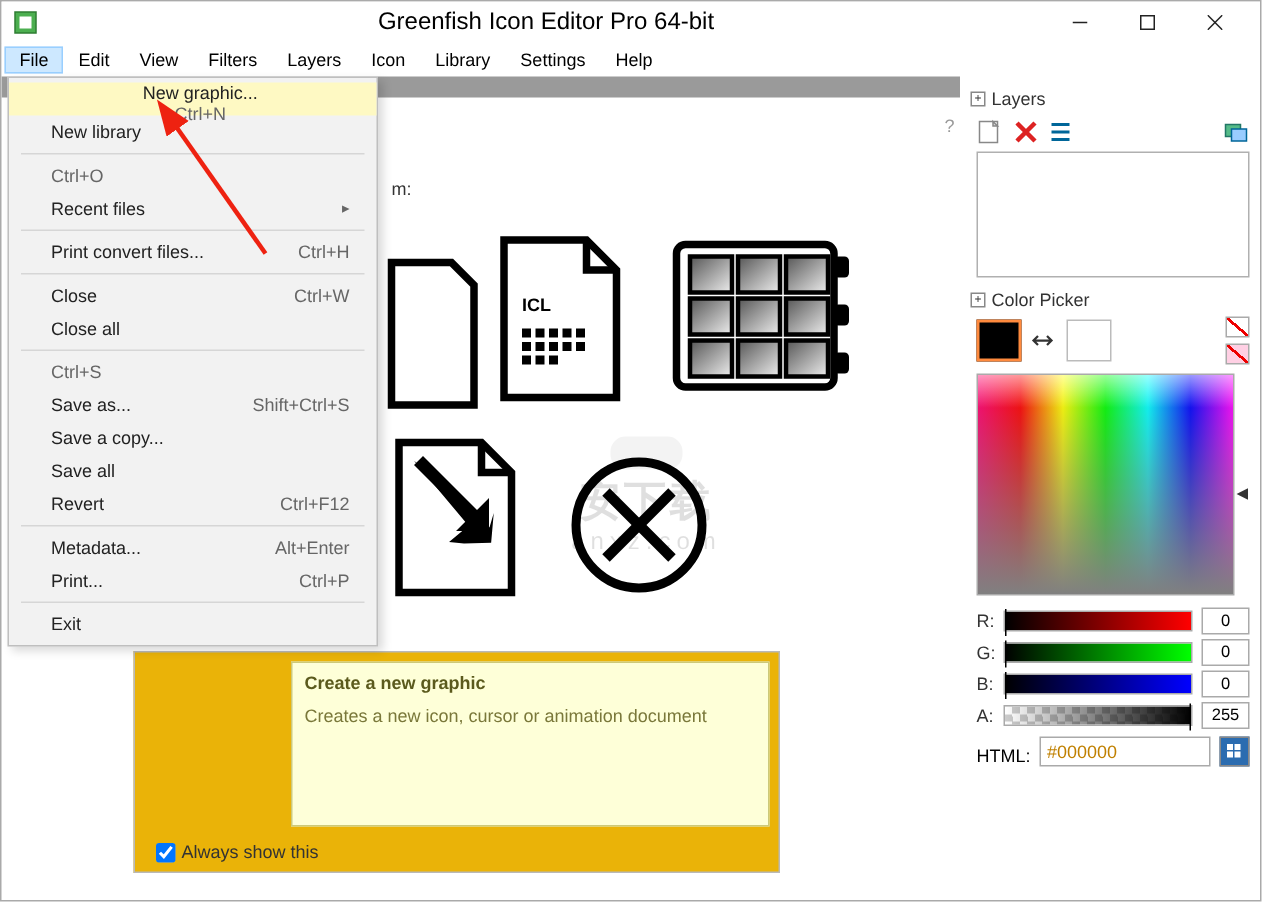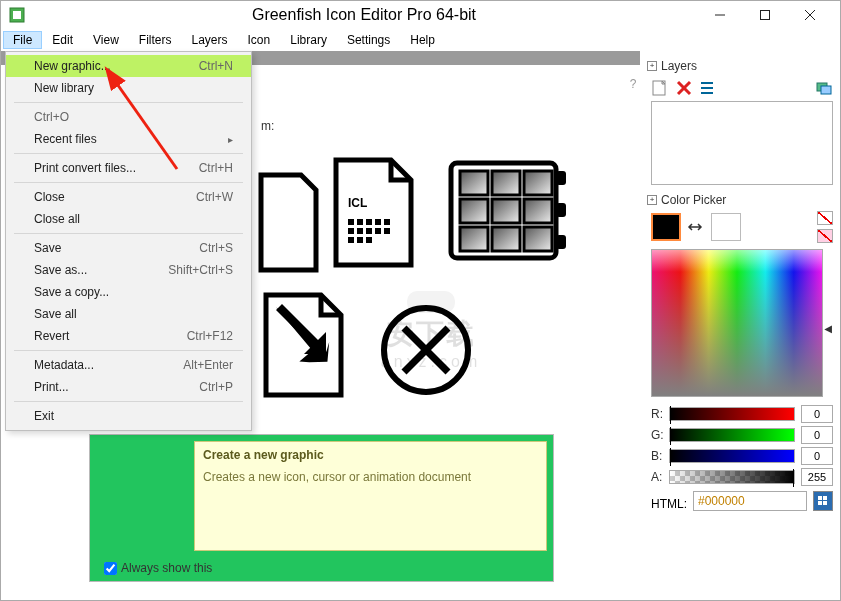--- a/index.html
+++ b/index.html
@@ -20,27 +20,27 @@
 .docbar { position: absolute; top: 50px; left: 0; right: 10px; height: 14px; background: #9a9a9a; }
 .docbar .right { position: absolute; right: 2px; top: -3px; width: 14px; height: 14px; color: #888; background: #fff; text-align: center; }
 
 
 .file-menu { position: absolute; left: 4px; top: 50px; width: 247px; background: #f2f2f2; border: 1px solid #bfbfbf; box-shadow: 3px 3px 6px rgba(0,0,0,.15); z-index: 30; padding: 3px 0; }
 .file-menu .mi { display: flex; align-items: center; height: 22px; padding: 0 18px 0 28px; color: #222; cursor: default; }
 .file-menu .mi .lbl { flex: 1; }
 .file-menu .mi .sc { color: #666; }
 .file-menu .mi.sub::after { content: "▸"; color: #666; margin-left: 8px; font-size: 10px; }
 .file-menu .sep { height: 1px; background: #d6d6d6; margin: 3px 8px; }
-.file-menu .mi.hover { background: #bef264; }
+.file-menu .mi.hover { background: #fef9c3; flex-direction: column; }
 
 
 .arrow { position: absolute; z-index: 32; pointer-events: none; }
 
 
-.helpbox { position: absolute; left: 88px; bottom: 18px; width: 465px; height: 148px; border: 1px solid #b9b9b9; background: #22c55e; }
+.helpbox { position: absolute; left: 88px; bottom: 18px; width: 431px; height: 148px; border: 1px solid #b9b9b9; background: #eab308; }
 .help-inner { position: absolute; left: 104px; top: 6px; right: 6px; height: 110px; background: #feffd8; border: 1px solid #ccc97a; padding: 6px 8px; }
 .help-inner .h { font-weight: bold; color: #5b5a1d; margin-bottom: 8px; }
 .help-inner .d { color: #7a783a; }
 .always { position: absolute; left: 14px; bottom: 6px; display: flex; align-items: center; gap: 4px; color: #333; }
 .always input { width: 13px; height: 13px; }
 
 
 .right-panel { position: absolute; right: 3px; top: 56px; width: 190px; bottom: 6px; background: #fff; }
 .panel-title { display: flex; align-items: center; gap: 4px; color: #333; font-size: 12px; margin: 2px 0 4px 0; }
 .panel-title .plus { width: 10px; height: 10px; border: 1px solid #888; font-size: 8px; line-height: 8px; text-align: center; }
@@ -170,21 +170,20 @@
     <div class="sep"></div>
     <div class="mi">
       <span class="lbl">Close</span>
       <span class="sc">Ctrl+W</span>
     </div>
     <div class="mi">
       <span class="lbl">Close all</span>
     </div>
     <div class="sep"></div>
     <div class="mi">
-      <span class="lbl">Save</span>
       <span class="sc">Ctrl+S</span>
     </div>
     <div class="mi">
       <span class="lbl">Save as...</span>
       <span class="sc">Shift+Ctrl+S</span>
     </div>
     <div class="mi">
       <span class="lbl">Save a copy...</span>
     </div>
     <div class="mi">

